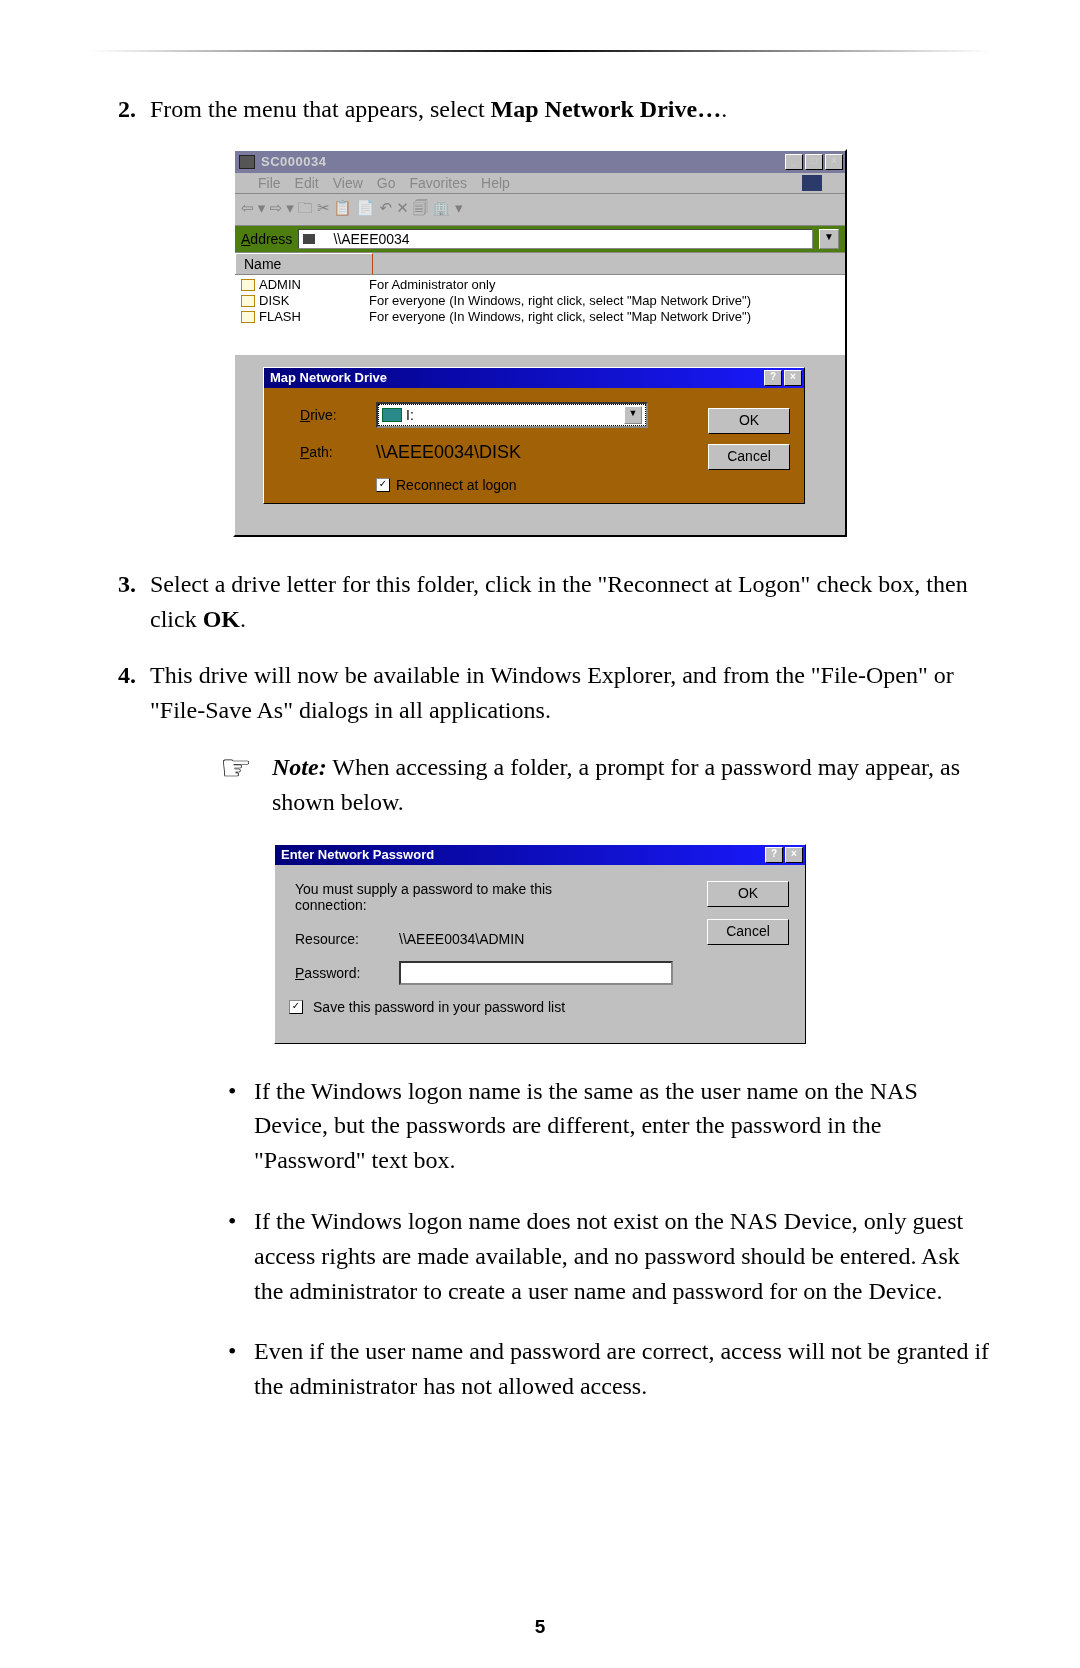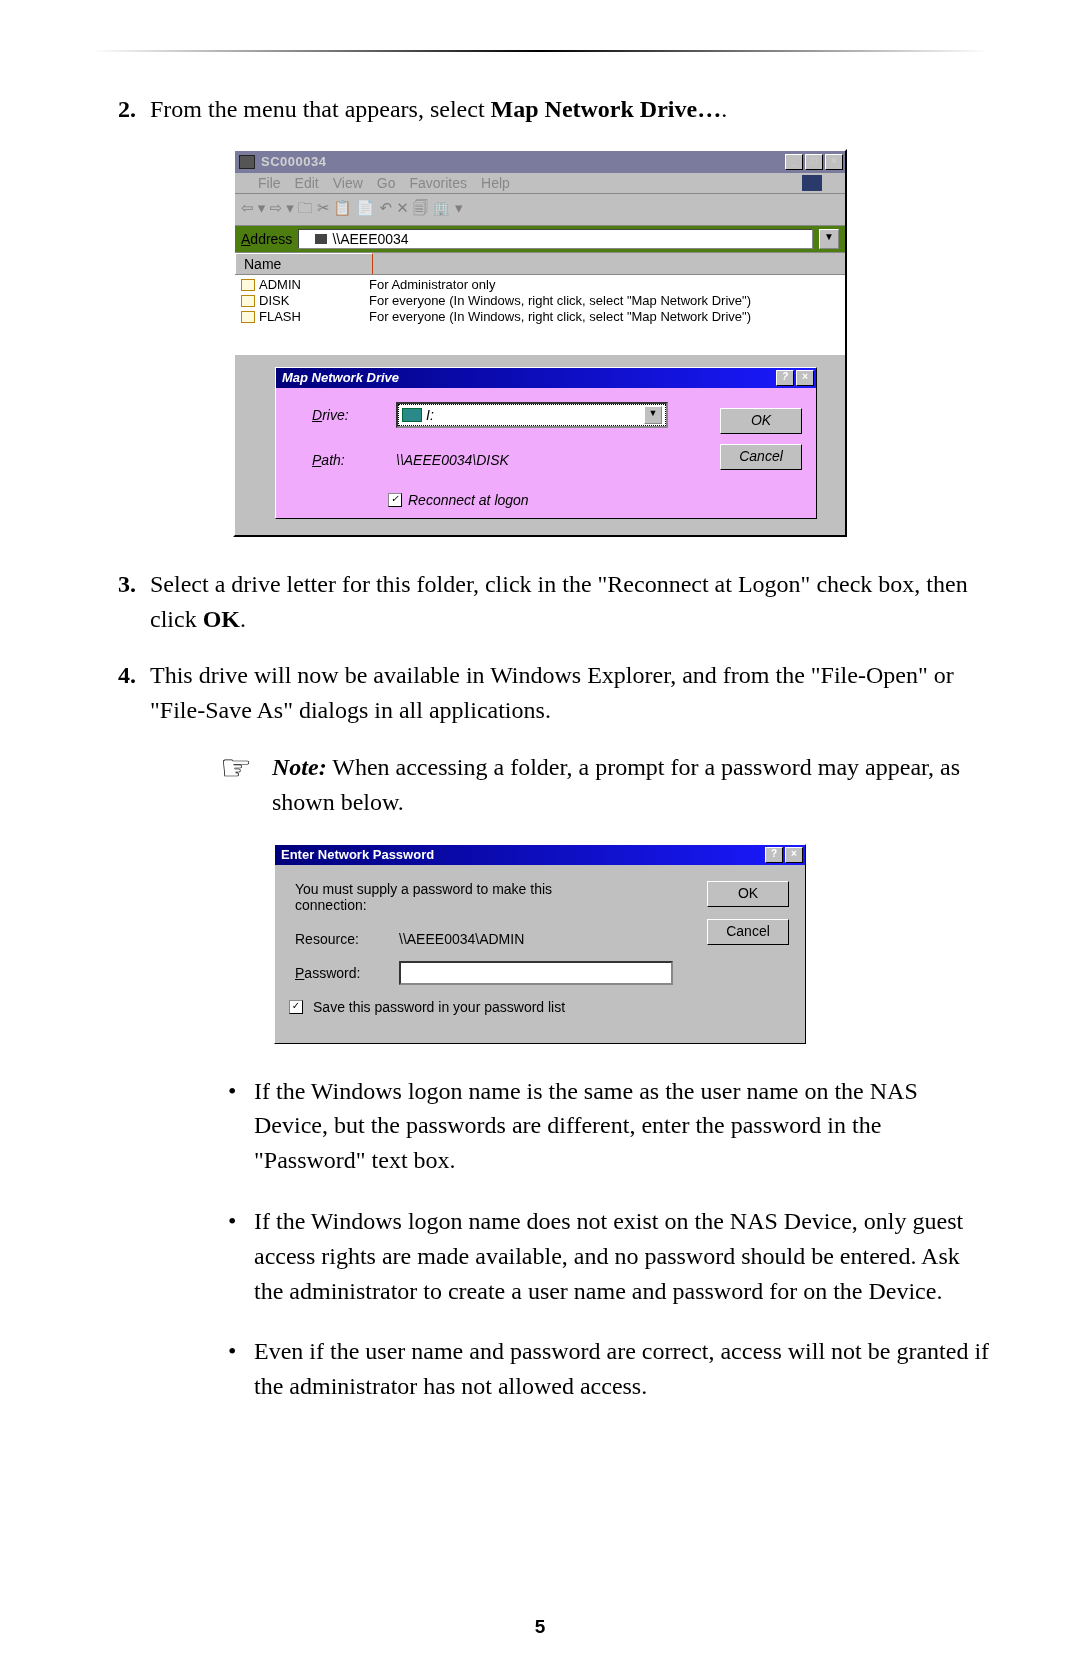--- a/index.html
+++ b/index.html
@@ -99,55 +99,55 @@
     background:#4d7c0f; padding:3px 6px;
     display:flex; align-items:center; gap:6px;
     border-bottom:1px solid #888;
     font-size:14px;
   }
   .addrbar .addrlabel{color:#000}
   .addrbar .addrlabel .ul{text-decoration:underline}
   .addrfield{
     flex:1; background:#fff; border:1px solid #888;
     border-top-color:#444; border-left-color:#444;
-    height:18px; display:flex; align-items:center; padding:0 16px;
-    gap:5px;
+    height:18px; display:flex; align-items:center; padding:0 4px;
+    gap:18px;
   }
   .addrfield .micon{width:12px;height:10px;background:#444;}
   .addrdrop{width:18px;height:18px;background:#c0c0c0;border:1px solid #888;border-top-color:#fff;border-left-color:#fff;text-align:center;line-height:14px;font-size:10px;}
   .listhdr{display:flex;background:#c0c0c0;border-bottom:1px solid #888;}
   .listhdr .col{padding:2px 8px;border-right:1px solid #c2410c;border-top:1px solid #fff;border-left:1px solid #fff;font-size:14px;}
   .listhdr .col1{width:120px}
   .listhdr .col2{flex:1}
   .filepane{background:#fff;height:76px;padding:2px 0;}
   .filerow{display:flex;font-size:13px;line-height:16px;}
   .filerow .c1{width:128px;padding-left:6px;display:flex;gap:4px;align-items:center}
   .filerow .c2{flex:1}
   .fico{width:12px;height:10px;border:1px solid #b8860b;background:#fffadc}
   .dlgspace{background:#c0c0c0;height:180px;position:relative;}
   
   .mapdlg{
-    position:absolute; left:40px; top:12px; width:540px;
-    background:#f0abfc; border:1px solid #000;
-    border-top-color:#fff; border-left-color:#fff;font-style:italic;
+    position:absolute; left:28px; top:12px; width:540px;
+    background:#a16207; border:1px solid #000;
+    border-top-color:#fff; border-left-color:#fff;
   }
   .dlg-titlebar{
     background: linear-gradient(90deg, #00007b 0%, #1a1aff 100%);
     color:#fff; height:20px; display:flex; align-items:center;
     padding:0 2px 0 6px; font-weight:bold; font-size:13px;
   }
   .dlg-titlebar .t{flex:1}
   .dlgbody{padding:14px 14px 10px 36px;}
-  .dlgrow{display:flex;align-items:center;margin-bottom:24px;gap:24px}
+  .dlgrow{display:flex;align-items:center;margin-bottom:14px;gap:16px}
   .dlgrow .lbl{width:60px;font-size:14px}
   .dlgrow .lbl .ul{text-decoration:underline}
   .combo{width:260px;height:22px;background:#fff;border:2px inset #888;display:flex;align-items:center;padding:0 4px;gap:4px;outline:1px dotted #000; outline-offset:-3px;}
   .combo .dicon{width:18px;height:12px;background:#2a8a8a;border:1px solid #063}
   .combodrop{width:16px;height:16px;background:#c0c0c0;border:1px solid #888;border-top-color:#fff;border-left-color:#fff;margin-left:auto;text-align:center;line-height:12px;font-size:9px}
-  .pathtxt{font-size:14px}
+  .pathtxt{font-size:18px}
   .okcol{position:absolute;right:14px;top:40px;display:flex;flex-direction:column;gap:10px}
   .w98btn{width:80px;height:24px;background:#c0c0c0;border:1px solid #000;border-top-color:#fff;border-left-color:#fff;font-size:14px;text-align:center;line-height:22px}
   .chkrow{display:flex;align-items:center;gap:6px;font-size:14px;margin-left:76px}
   .chkbox{width:12px;height:12px;background:#fff;border:1px solid #000;border-top-color:#888;border-left-color:#888;font-size:10px;line-height:10px;text-align:center}
   
   .note-block{display:flex;gap:8px;font-size:24px;line-height:1.45;margin:6px 0 24px 130px;}
   .note-icon{font-size:36px;flex:0 0 44px;line-height:1}
   .note-body{flex:1}
   .note-body .nb{font-style:italic;font-weight:bold}
   

